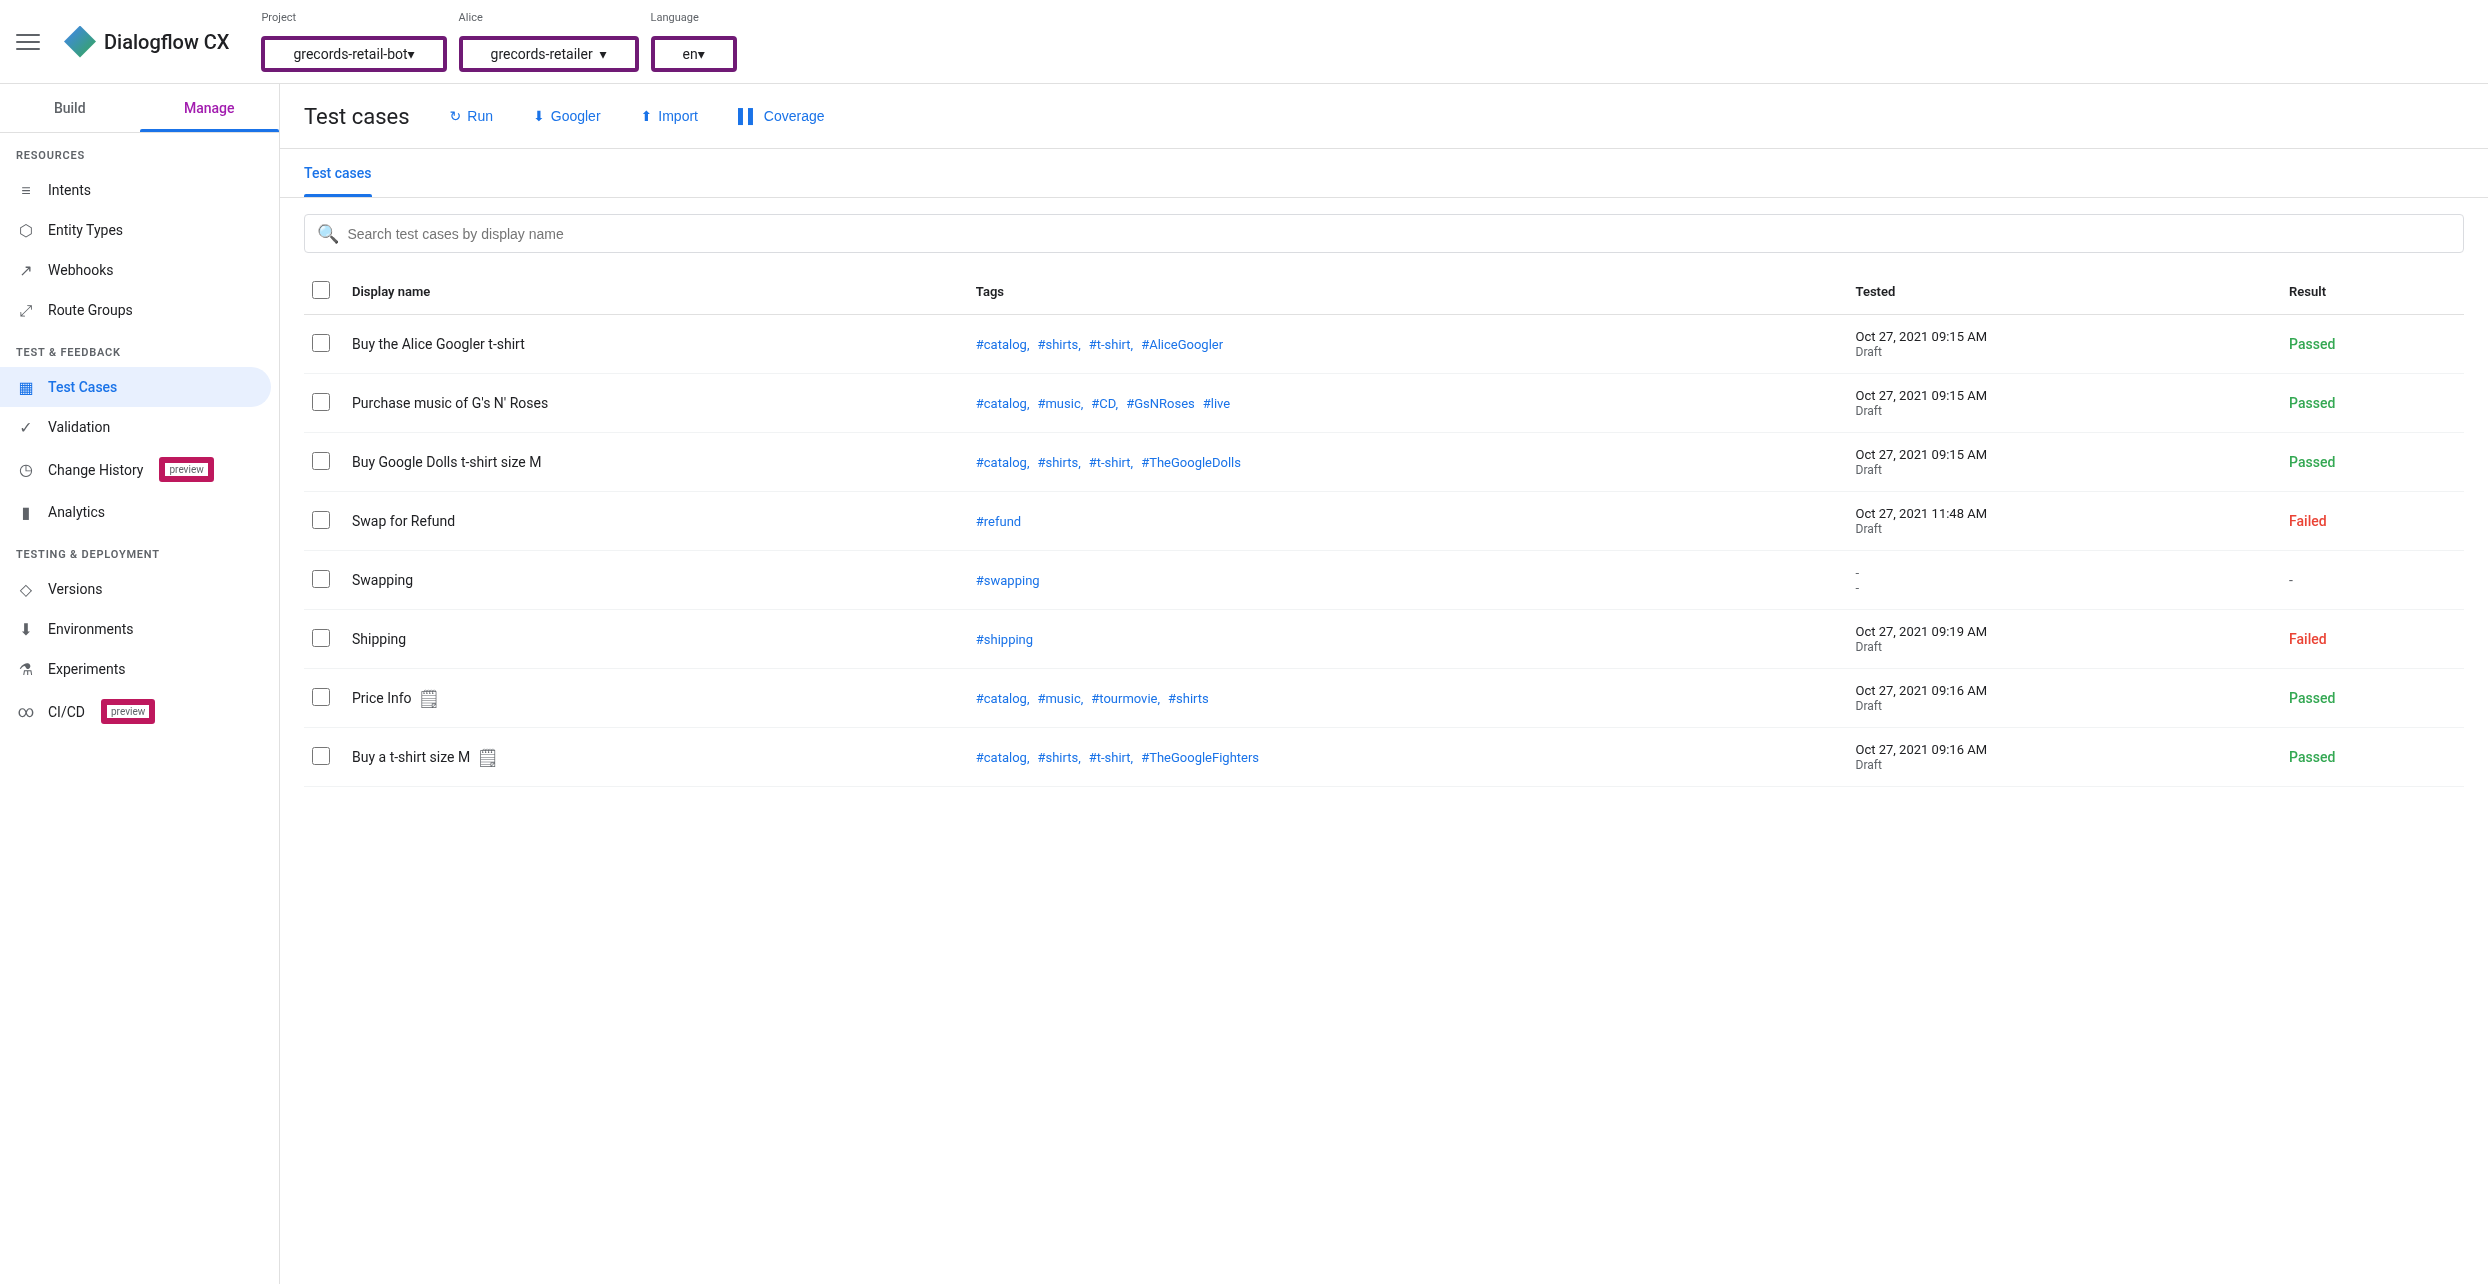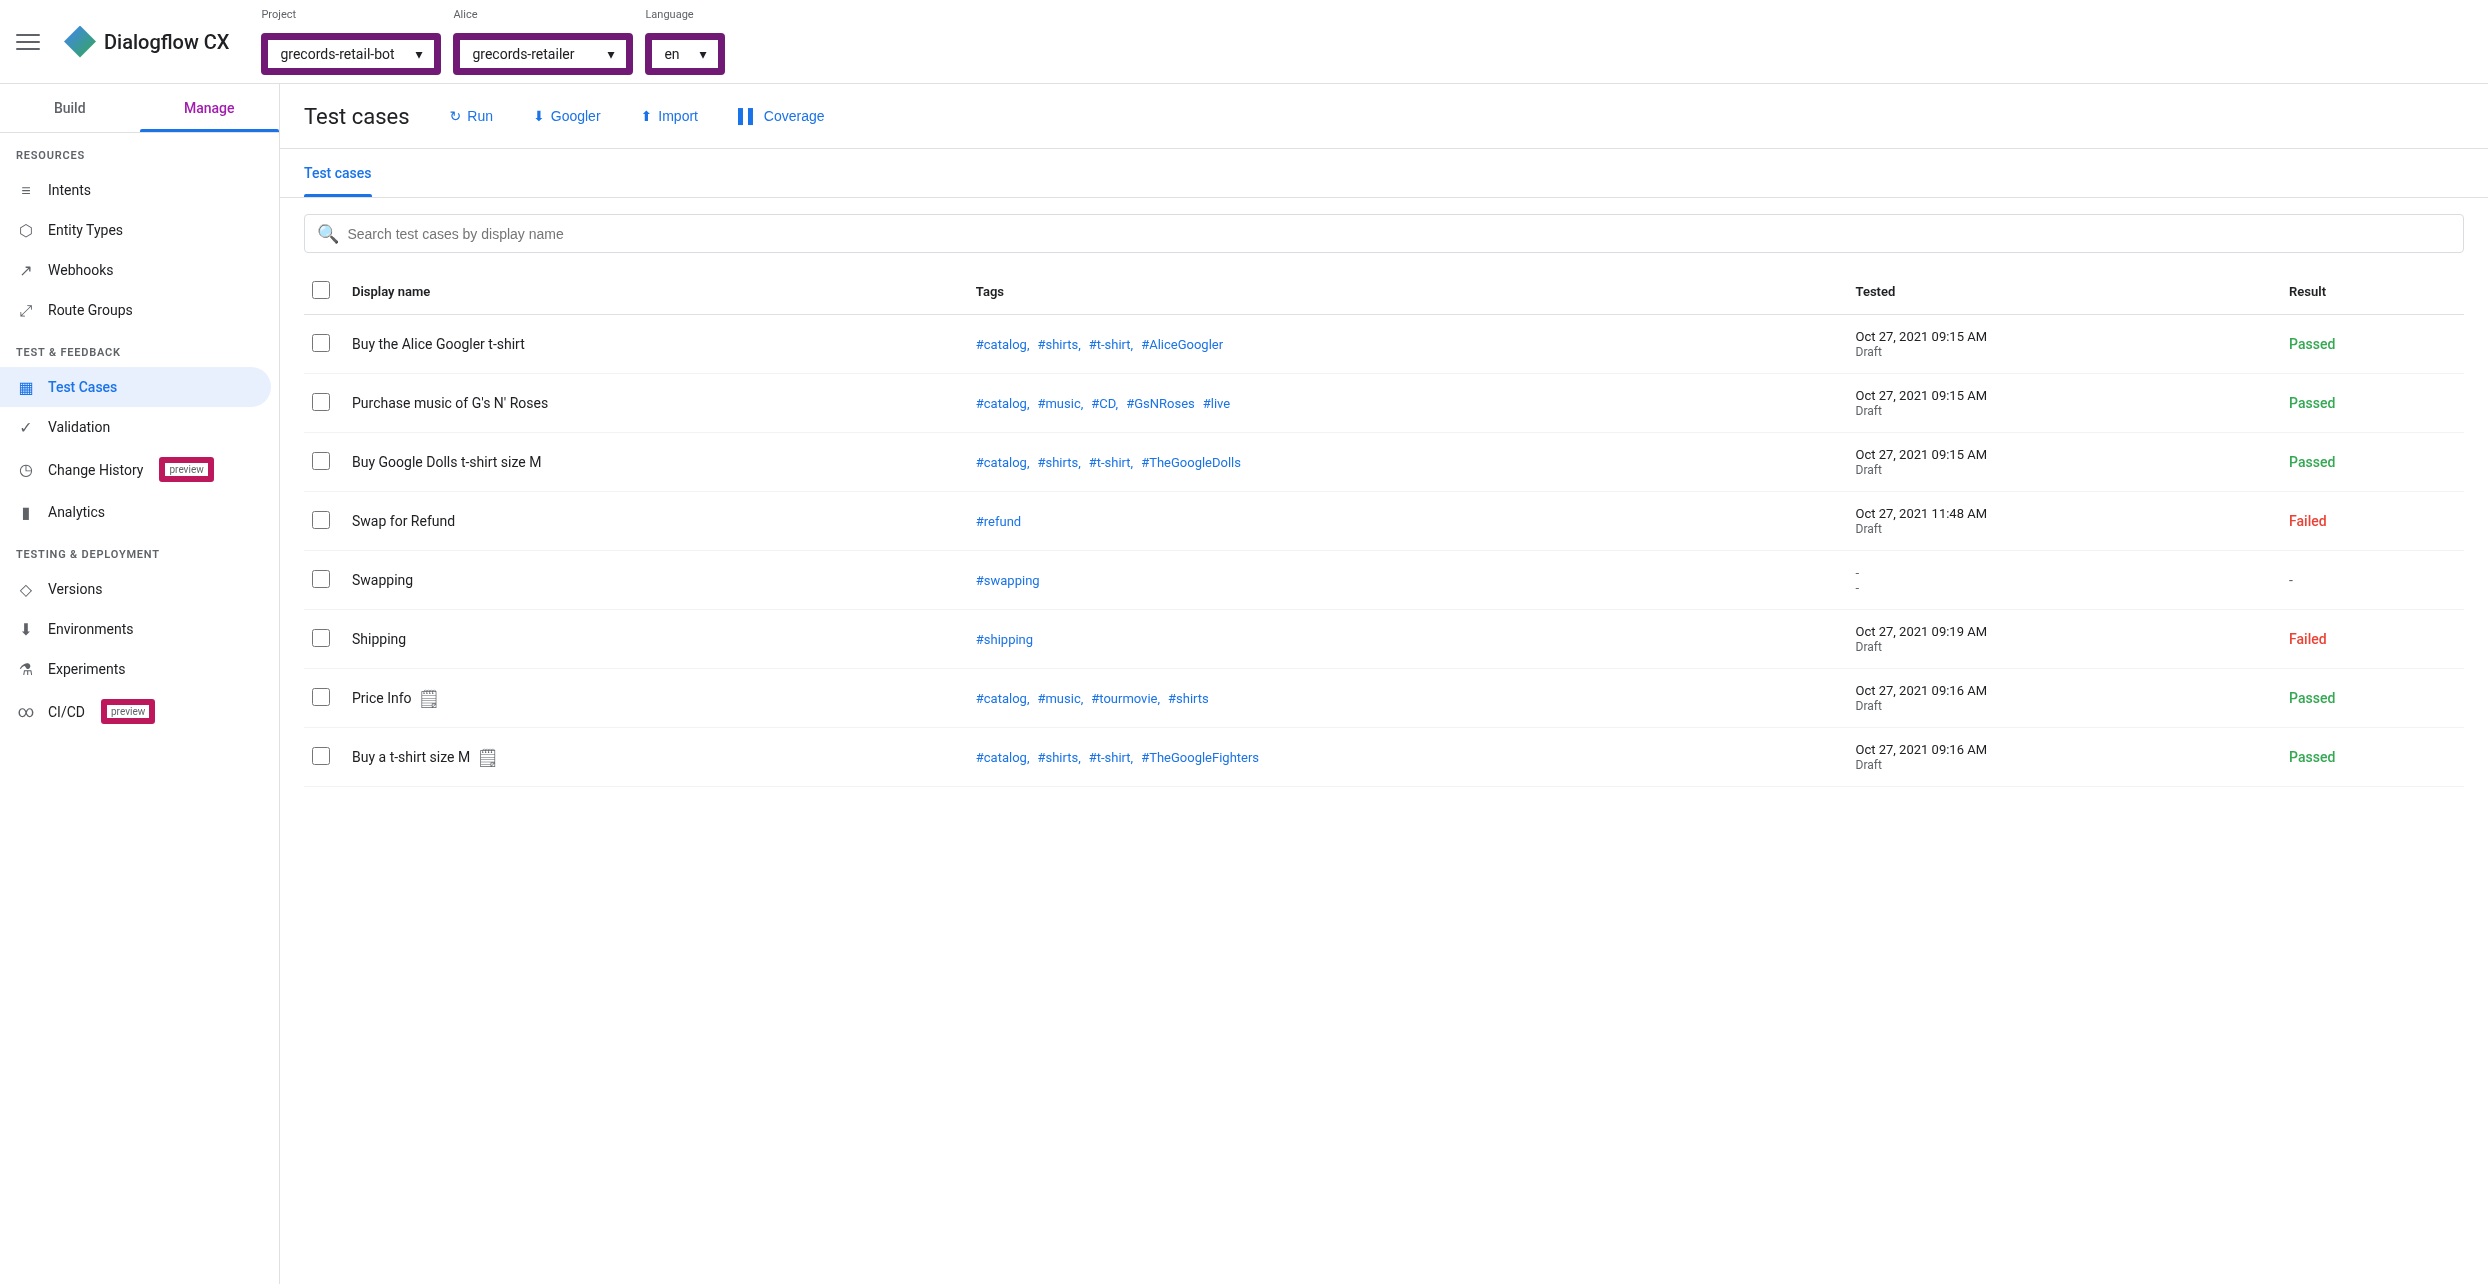--- a/index.html
+++ b/index.html
@@ -54,23 +54,23 @@
       flex-direction: column;
       gap: 12px;
     }
     .dropdown-label {
       font-size: 11px;
       color: #5f6368;
     }
     .dropdown-select {
       display: flex;
       align-items: center;
-      border: 7px solid #701a75;
+      border: 4px solid #701a75;
       border-radius: 4px;
-      padding: 6px 12px;
+      padding: 6px 28px;
       cursor: pointer;
       min-width: 180px;
       justify-content: space-between;
       font-size: 14px;
       color: #202124;
       background: #fff;
     }
 
     
     .layout {

